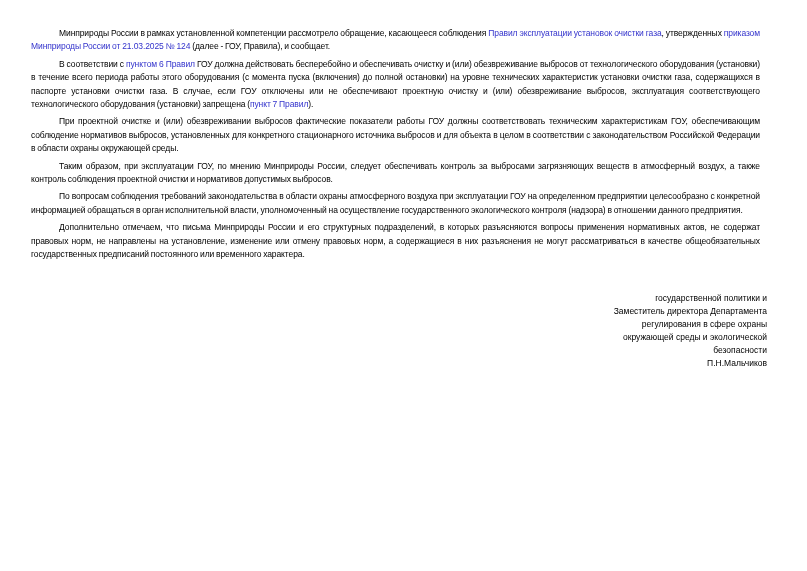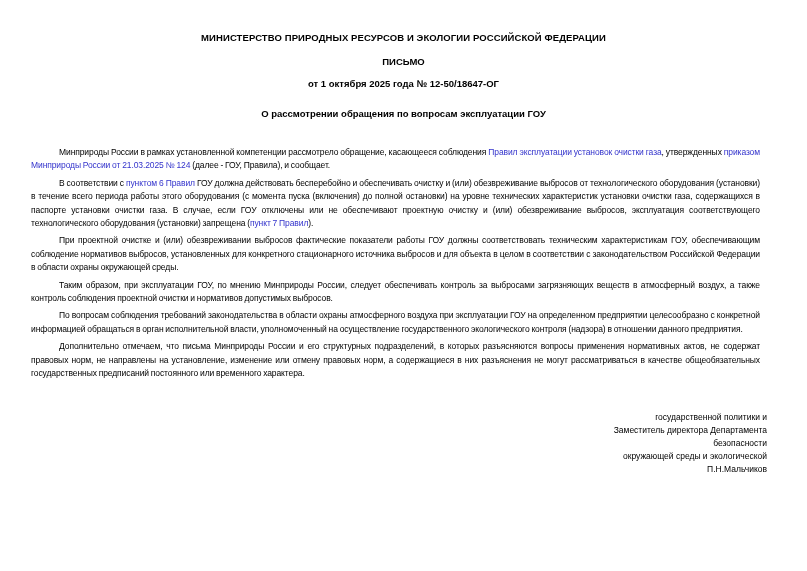--- a/index.html
+++ b/index.html
@@ -67,37 +67,32 @@
   }
   .signature-line {
     white-space: nowrap;
   }
 </style>
 </head>
 <body>
 
 <div class="page">
 
-  <div class="letter-header">
-    <div class="ministry-title">МИНИСТЕРСТВО ПРИРОДНЫХ РЕСУРСОВ И ЭКОЛОГИИ РОССИЙСКОЙ ФЕДЕРАЦИИ</div>
-    <div class="doc-type">ПИСЬМО</div>
-    <div class="doc-date-number">от 1 октября 2025 года № 12-50/18647-ОГ</div>
-    <div class="subject-line">О рассмотрении обращения по вопросам эксплуатации ГОУ</div>
-  </div>
 
   <div class="letter-body">
       <p class="para"><span>Минприроды России в рамках установленной компетенции рассмотрело обращение, касающееся соблюдения </span><a class="doc-link" href="#">Правил эксплуатации установок очистки газа</a><span>, утвержденных </span><a class="doc-link" href="#">приказом Минприроды России от 21.03.2025 № 124</a><span> (далее - ГОУ, Правила), и сообщает.</span></p>
       <p class="para"><span>В соответствии с </span><a class="doc-link" href="#">пунктом 6 Правил</a><span> ГОУ должна действовать бесперебойно и обеспечивать очистку и (или) обезвреживание выбросов от технологического оборудования (установки) в течение всего периода работы этого оборудования (с момента пуска (включения) до полной остановки) на уровне технических характеристик установки очистки газа, содержащихся в паспорте установки очистки газа. В случае, если ГОУ отключены или не обеспечивают проектную очистку и (или) обезвреживание выбросов, эксплуатация соответствующего технологического оборудования (установки) запрещена (</span><a class="doc-link" href="#">пункт 7 Правил</a><span>).</span></p>
       <p class="para"><span>При проектной очистке и (или) обезвреживании выбросов фактические показатели работы ГОУ должны соответствовать техническим характеристикам ГОУ, обеспечивающим соблюдение нормативов выбросов, установленных для конкретного стационарного источника выбросов и для объекта в целом в соответствии с законодательством Российской Федерации в области охраны окружающей среды.</span></p>
       <p class="para"><span>Таким образом, при эксплуатации ГОУ, по мнению Минприроды России, следует обеспечивать контроль за выбросами загрязняющих веществ в атмосферный воздух, а также контроль соблюдения проектной очистки и нормативов допустимых выбросов.</span></p>
       <p class="para"><span>По вопросам соблюдения требований законодательства в области охраны атмосферного воздуха при эксплуатации ГОУ на определенном предприятии целесообразно с конкретной информацией обращаться в орган исполнительной власти, уполномоченный на осуществление государственного экологического контроля (надзора) в отношении данного предприятия.</span></p>
       <p class="para"><span>Дополнительно отмечаем, что письма Минприроды России и его структурных подразделений, в которых разъясняются вопросы применения нормативных актов, не содержат правовых норм, не направлены на установление, изменение или отмену правовых норм, а содержащиеся в них разъяснения не могут рассматриваться в качестве общеобязательных государственных предписаний постоянного или временного характера.</span></p>
     </div>
 
   <div class="signature-block">
       <div class="signature-line">государственной политики и</div>
       <div class="signature-line">Заместитель директора Департамента</div>
+      <div class="signature-line">регулирования в сфере охраны</div>
+      <div class="signature-line">окружающей среды и экологической</div>
       <div class="signature-line">безопасности</div>
-      <div class="signature-line">окружающей среды и экологической</div>
       <div class="signature-line">П.Н.Мальчиков</div>
     </div>
 
 </div>
 
 </body></html>

